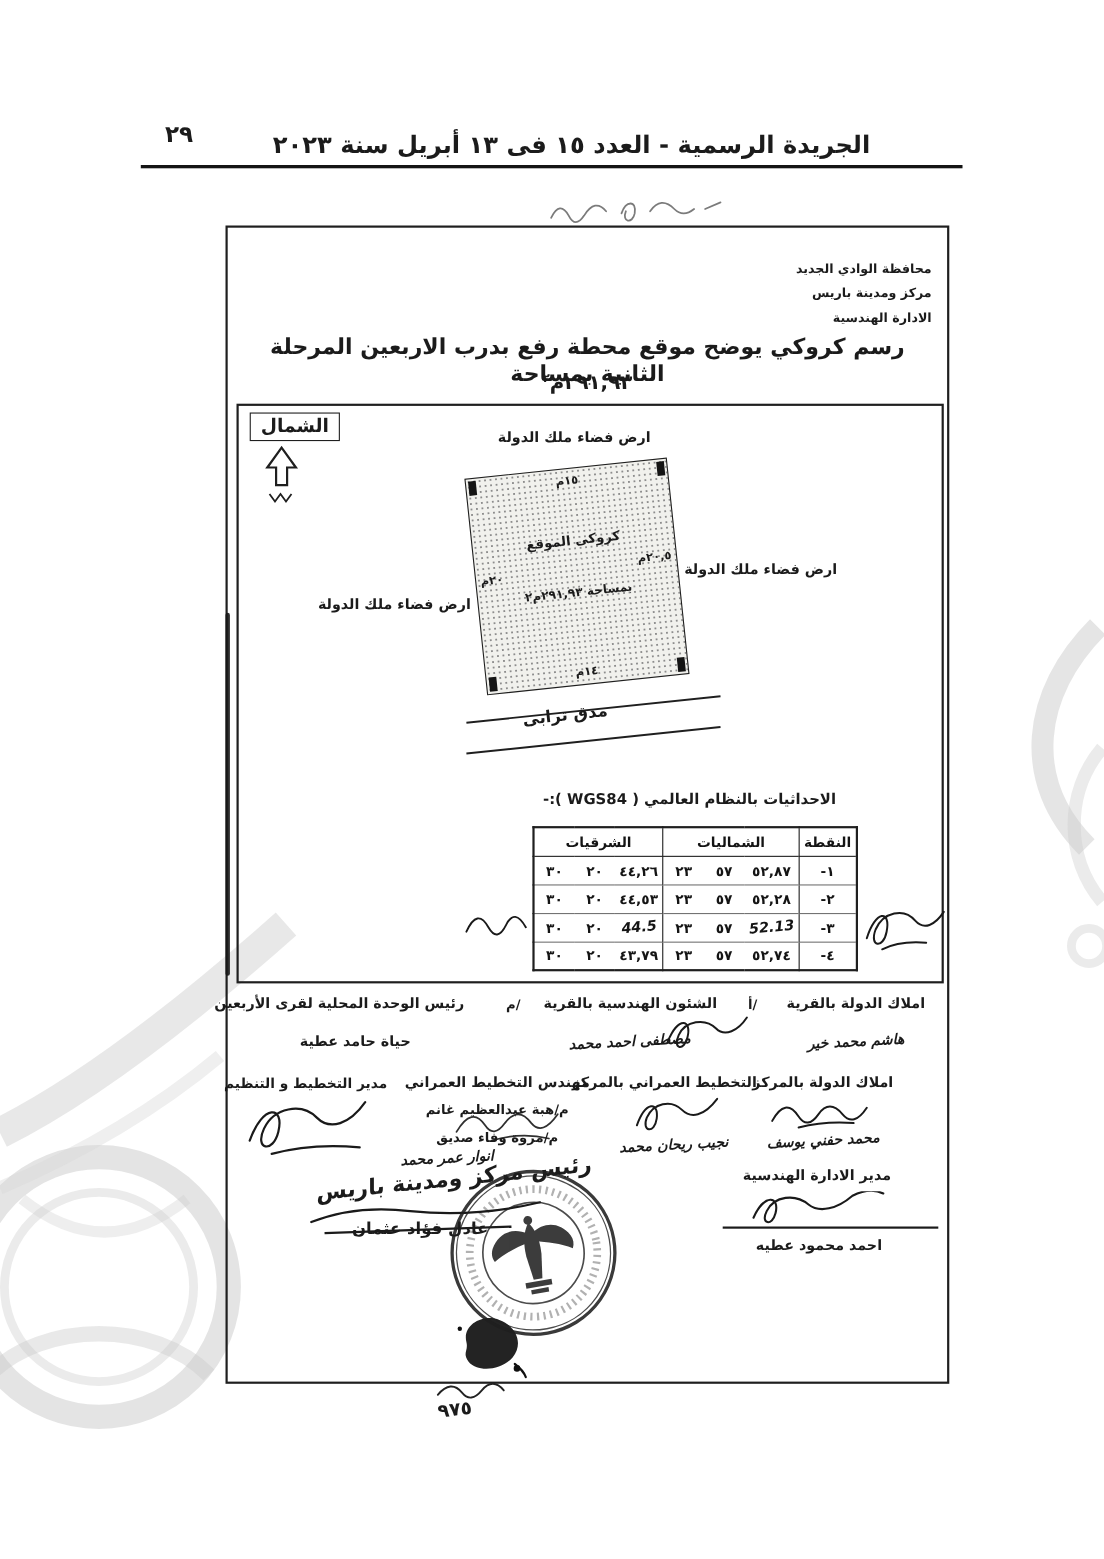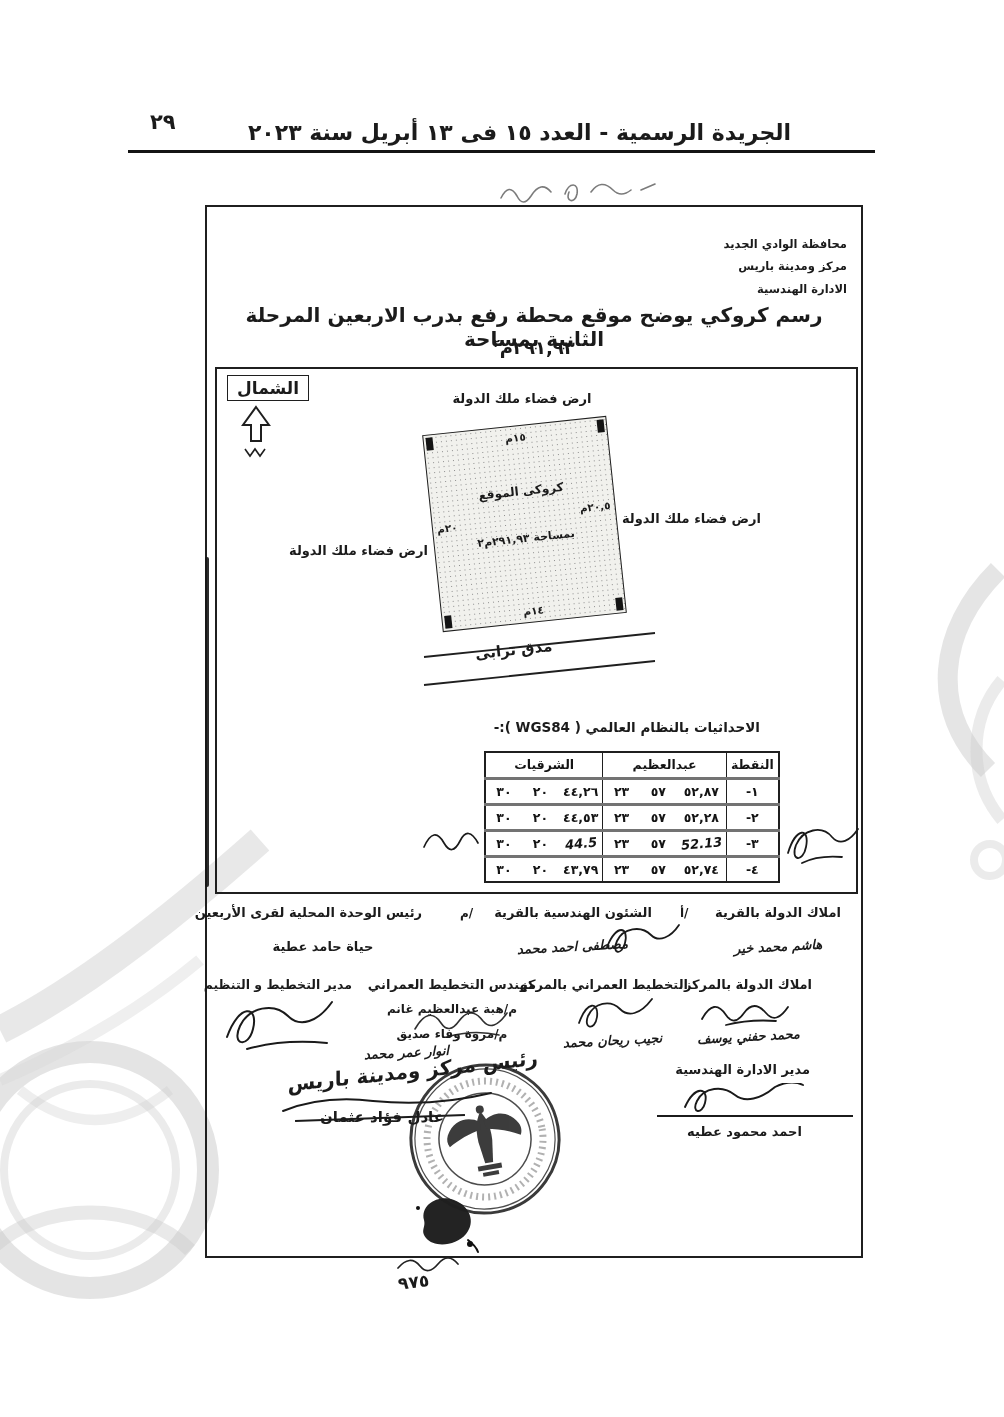--- a/index.html
+++ b/index.html
@@ -48,21 +48,21 @@
   }
   .parcel .dim { position:absolute; font-size:10.5px; font-weight:bold; direction:rtl; }
   .corner { position:absolute; background:#141414; }
 
   .road-label { font-size:15px; font-weight:bold; transform:rotate(-6deg); direction:rtl; white-space:nowrap; }
 
   .coord-head { font-size:13.5px; font-weight:bold; direction:rtl; white-space:nowrap; }
   .coord-table { border-collapse:collapse; direction:rtl; font-size:12.5px; font-weight:bold; color:#141414; border:2px solid #1f1f1f; background:transparent; }
   .coord-table th, .coord-table td { padding:2px 4px; text-align:center; height:26px; min-width:37px; }
   .coord-table thead th { border-bottom:1.6px solid #1f1f1f; }
-  .coord-table tbody td { border-top:3px solid #737373; }
+  .coord-table tbody td { border-top:1px solid #737373; }
   .sep-l { border-left:1.6px solid #1f1f1f !important; }
   .w-pt { min-width:50px; }
   .hand { display:inline-block; font-style:italic; transform:rotate(-5deg); font-size:13px; }
 
   
   .sig { position:absolute; text-align:center; direction:rtl; }
   .sig .t { font-weight:bold; font-size:13px; white-space:nowrap; }
   .sig .n { font-weight:bold; font-size:13px; white-space:nowrap; display:inline-block; }
   .handname { font-style:italic; transform:rotate(-3deg); letter-spacing:.4px; }
   .prefix { position:absolute; left:-18px; top:1px; font-size:12px; font-weight:bold; }
@@ -150,21 +150,21 @@
         <line x1="2" y1="54" x2="233" y2="30" stroke="#1f1f1f" stroke-width="1.8"></line>
       </svg>
       <div class="abs road-label" style="left:258px; top:272px;">مدق ترابى</div>
 
       <div class="abs coord-head" style="right:96px; top:350px;">الاحداثيات بالنظام العالمي ( WGS84 ):-</div>
 
       <table class="abs coord-table" style="left:267px; top:382px;">
         <thead>
           <tr>
             <th class="w-pt sep-l">النقطة</th>
-            <th colspan="3" class="sep-l">عبدالعظيم</th>
+            <th colspan="3" class="sep-l">الشماليات</th>
             <th colspan="3">الشرقيات</th>
           </tr>
         </thead>
         <tbody>
           <tr>
             <td class="sep-l">١-</td>
             <td>٥٢,٨٧</td>
             <td>٥٧</td>
             <td class="sep-l">٢٣</td>
             <td>٤٤,٢٦</td>

